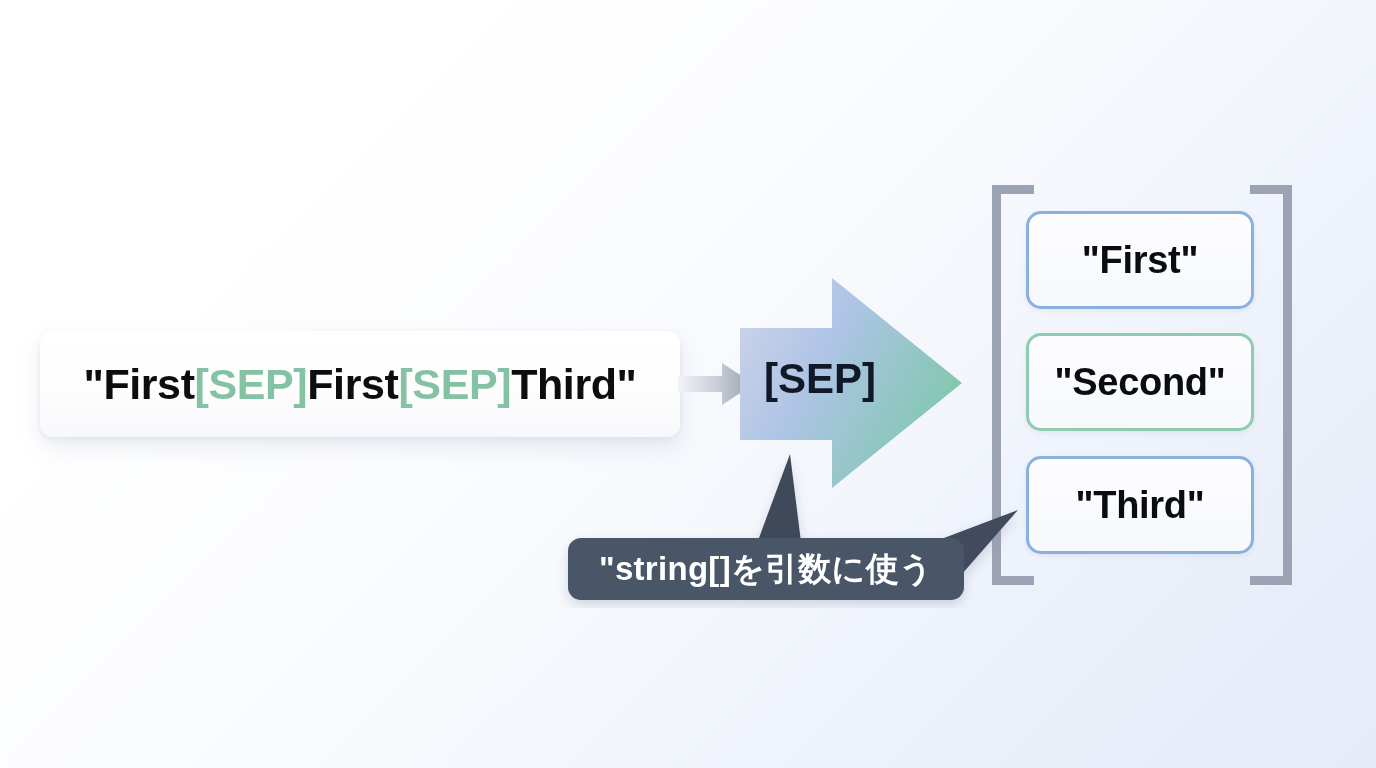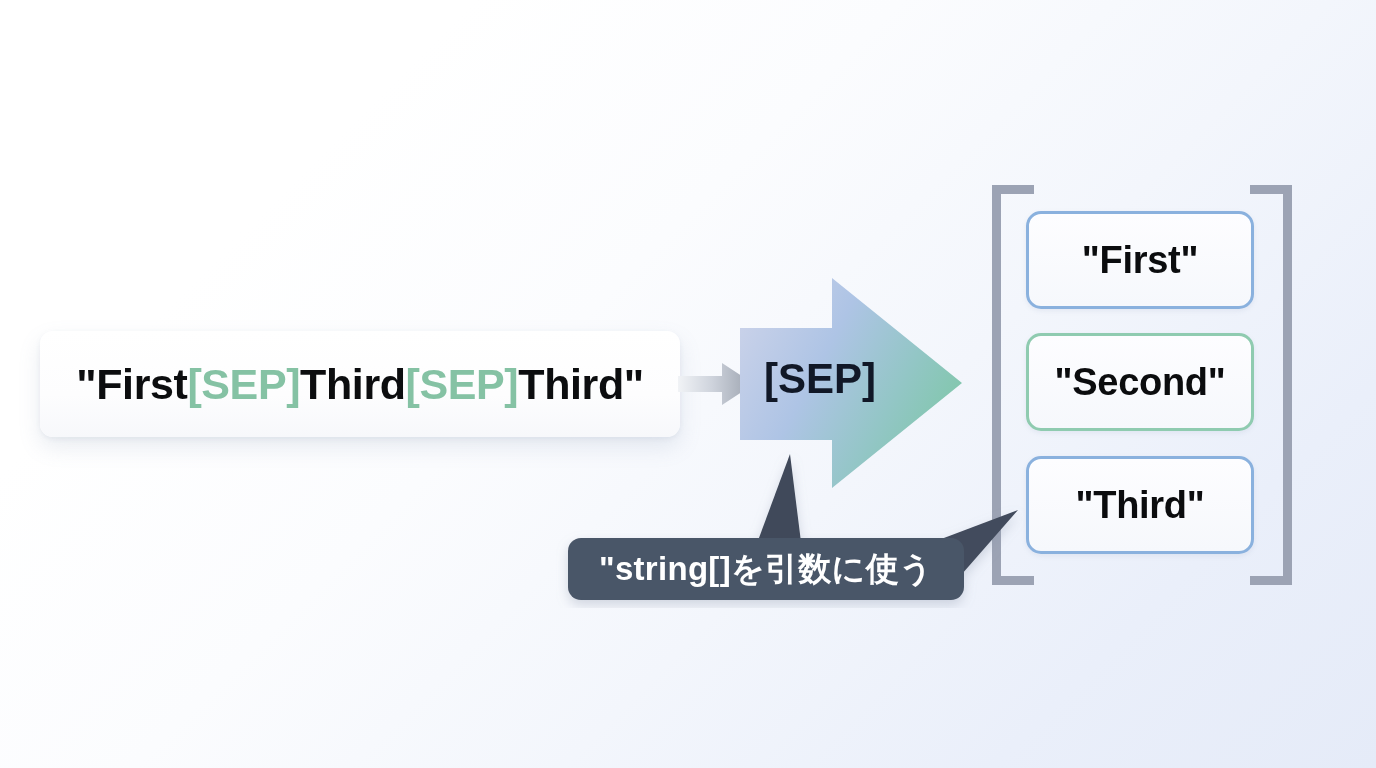--- a/index.html
+++ b/index.html
@@ -151,21 +151,21 @@
     pointer-events: none;
   }
 </style>
 </head>
 <body>
 
 <div id="stage">
 
   <div id="input-string-box">
     <div id="input-string-text">
-      <span>"First</span><span class="sep">[SEP]</span><span>Third</span><span class="sep">[SEP]</span><span>Third"</span>
+      <span>"First</span><span class="sep">[SEP]</span><span>First</span><span class="sep">[SEP]</span><span>Third"</span>
     </div>
   </div>
 
   <svg id="small-arrow" viewBox="0 0 76 44">
     <defs>
       <linearGradient id="greyArrowGrad" x1="0" y1="0" x2="1" y2="0">
         <stop offset="0%" stop-color="#f1f3f6"></stop>
         <stop offset="45%" stop-color="#ced3dc"></stop>
         <stop offset="100%" stop-color="#9aa1ad"></stop>
       </linearGradient>

